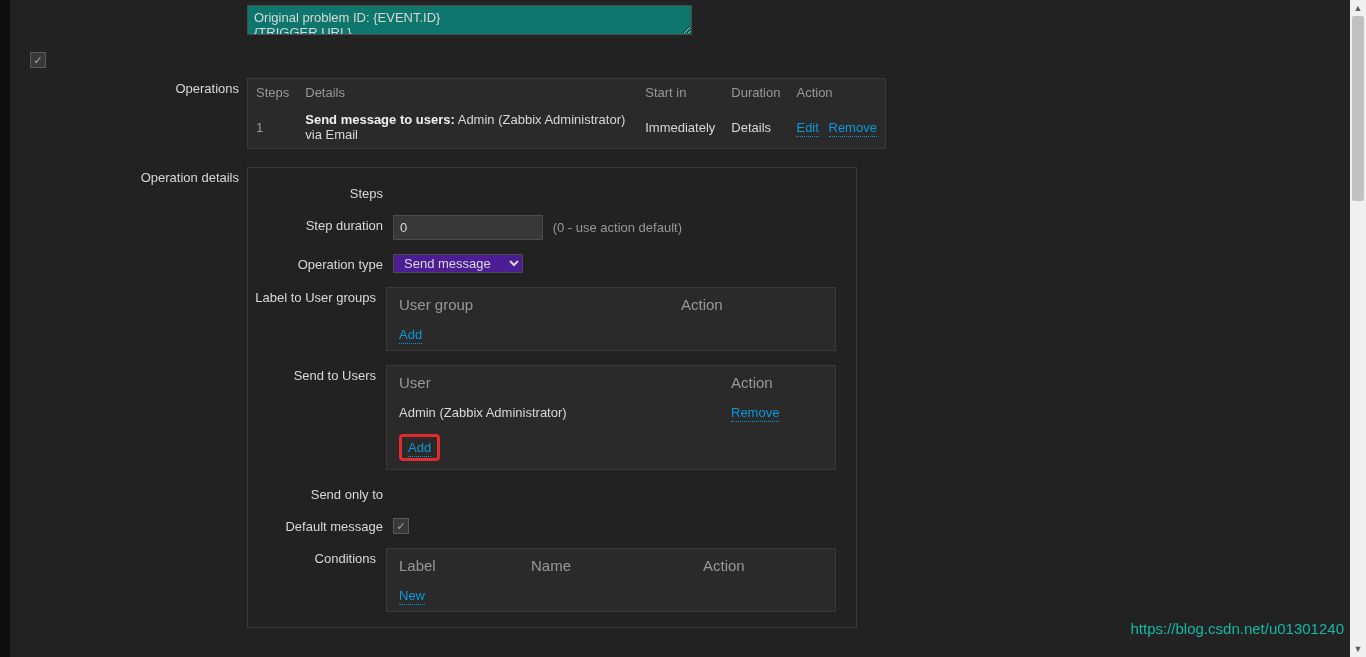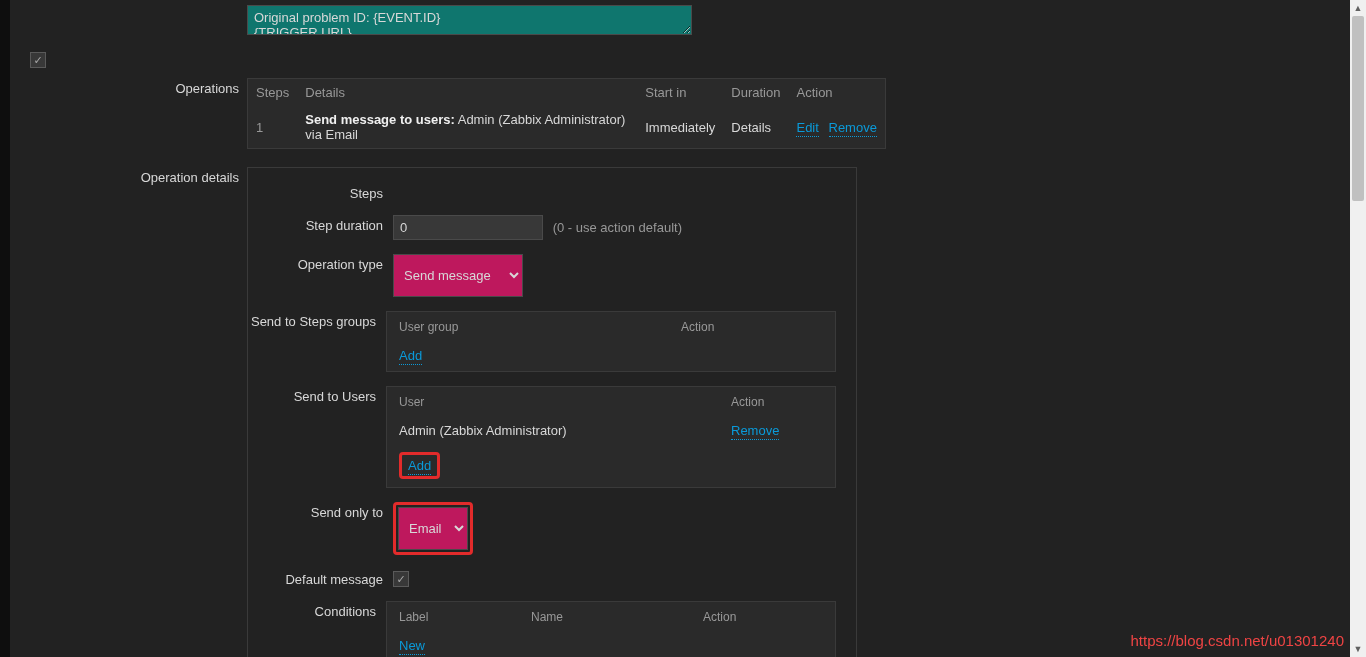--- a/index.html
+++ b/index.html
@@ -133,37 +133,37 @@
     }
     .helper-text {
       color: #989898;
       margin-left: 6px;
     }
     .dash {
       color: #d8d8d8;
       margin: 0 4px;
     }
     select {
-      background: #be185d;
+      background: #4c1d95;
       border: 1px solid #4a4a4a;
       color: #d8d8d8;
-      padding: 12px 6px;
+      padding: 0 6px;
       font-size: 13px;
     }
     .inner-table {
       border: 1px solid #3a3a3a;
       width: 450px;
       background: #2a2a2a;
     }
     .inner-table th {
       text-align: left;
       font-weight: normal;
       color: #989898;
       padding: 6px 10px;
-      font-size: 12px;
+      font-size: 15px;
     }
     .inner-table td {
       padding: 6px 10px;
       color: #d8d8d8;
     }
     .red-highlight {
       border: 3px solid #e22b2b;
       border-radius: 4px;
       display: inline-block;
     }
@@ -194,22 +194,22 @@
       align-items: center;
       justify-content: center;
       color: #606060;
       font-size: 9px;
     }
     .scrollbar-arrow.top { top: 0; }
     .scrollbar-arrow.bottom { bottom: 0; }
     .watermark {
       position: absolute;
       right: 22px;
-      bottom: 8px;
-      color: #ef4444;
+      bottom: 20px;
+      color: #14b8a6;
       font-size: 15px;
       font-family: Arial, sans-serif;
     }
   </style>
 </head>
 <body>
 
 <div class="main-container">
 
   <div class="form-row">
@@ -275,21 +275,21 @@
         <div class="details-row">
           <div class="details-label">Operation type</div>
           <div class="details-content">
             <select style="width:130px;">
               <option>Send message</option>
             </select>
           </div>
         </div>
 
         <div class="details-row">
-          <div class="details-label">Send to Steps groups</div>
+          <div class="details-label">Label to User groups</div>
           <div class="details-content">
             <table class="inner-table">
               <tbody>
                   <tr>
                 <th style="width:280px;">User group</th>
                 <th>Action</th>
               </tr>
               <tr>
                 <td colspan="2">
                   <span class="link">Add</span>
@@ -320,27 +320,20 @@
                   </span>
                 </td>
               </tr>
             </tbody>
               </table>
           </div>
         </div>
 
         <div class="details-row">
           <div class="details-label">Send only to</div>
-          <div class="details-content">
-            <span class="red-highlight" style="padding:2px;">
-              <select style="width:70px;">
-                <option>Email</option>
-              </select>
-            </span>
-          </div>
         </div>
 
         <div class="details-row">
           <div class="details-label">Default message</div>
           <div class="details-content">
             <span class="checkbox checked"></span>
           </div>
         </div>
 
         <div class="details-row" style="margin-bottom:0;">

